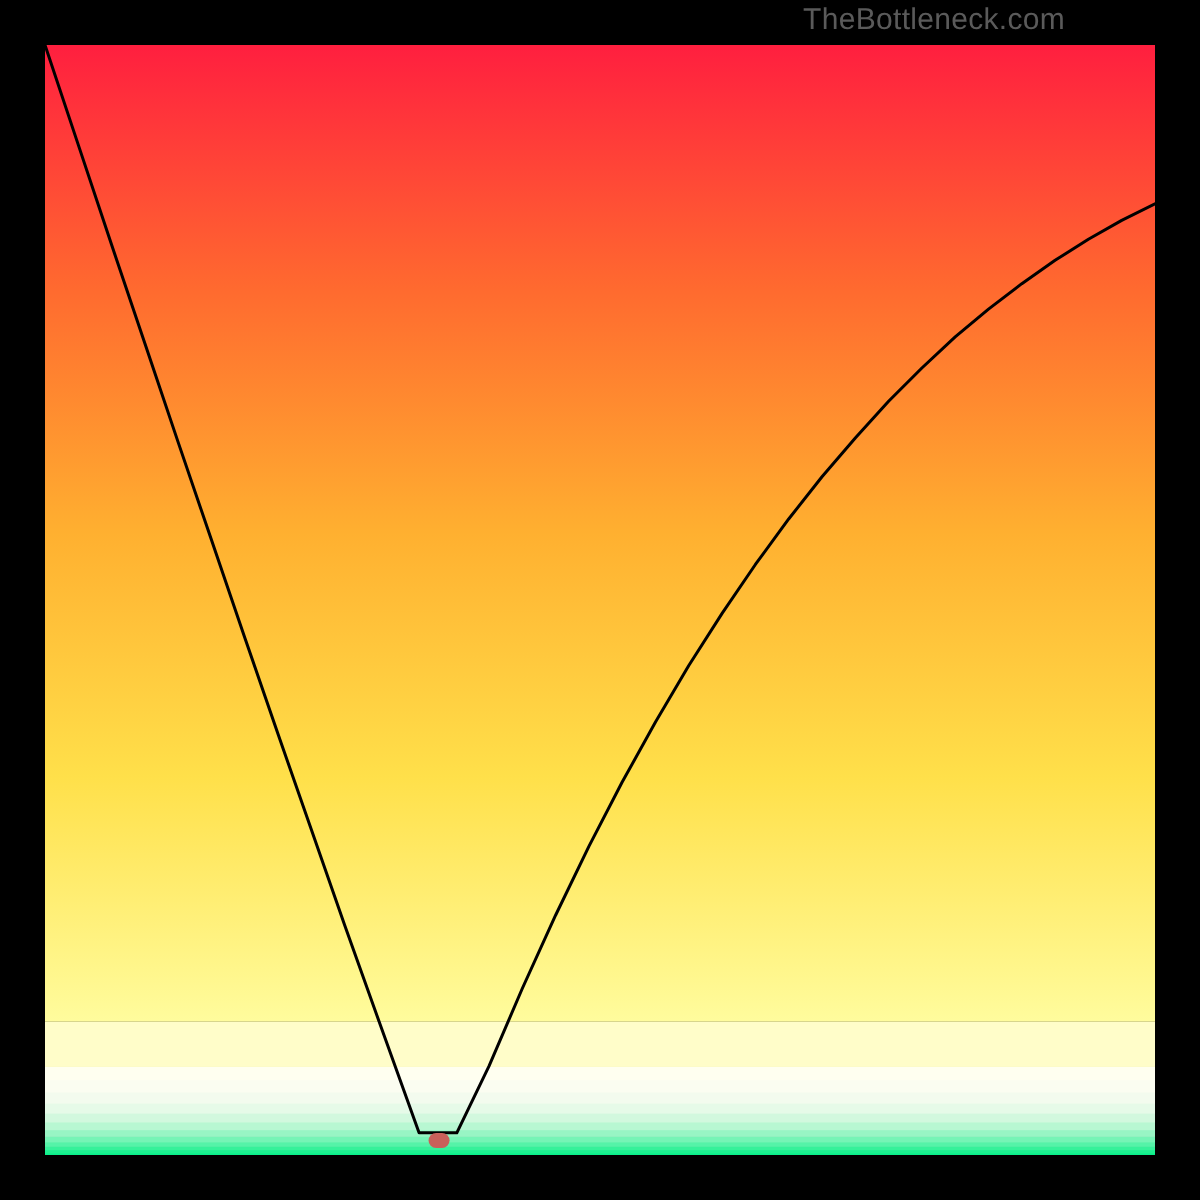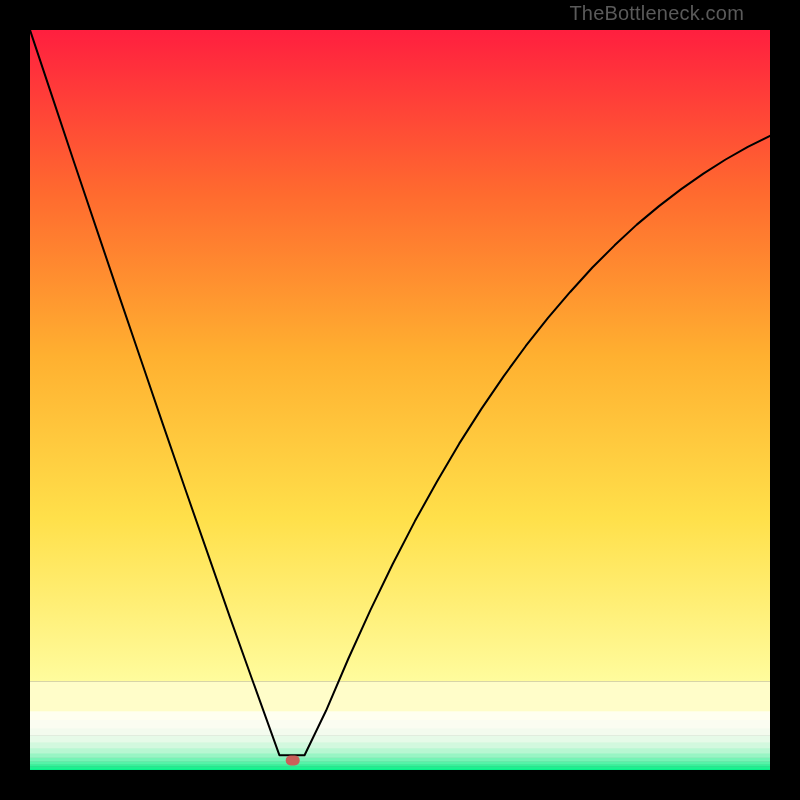--- a/index.html
+++ b/index.html
@@ -8,21 +8,20 @@
     width: 800px;
     height: 800px;
     background: #000;
     font-family: Arial, Helvetica, sans-serif;
     overflow: hidden;
   }
   .outer {
     position: relative;
     width: 716px;
     height: 800px;
-    padding-left: 34px;
   }
   .watermark {
     position: absolute;
     top: 2px;
     right: 6px;
     color: #5a5a5a;
     font-size: 20px;
     letter-spacing: 0.2px;
     z-index: 10;
   }

